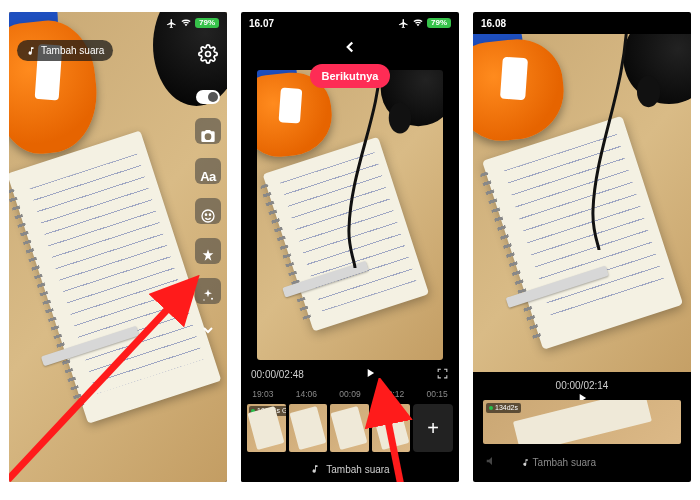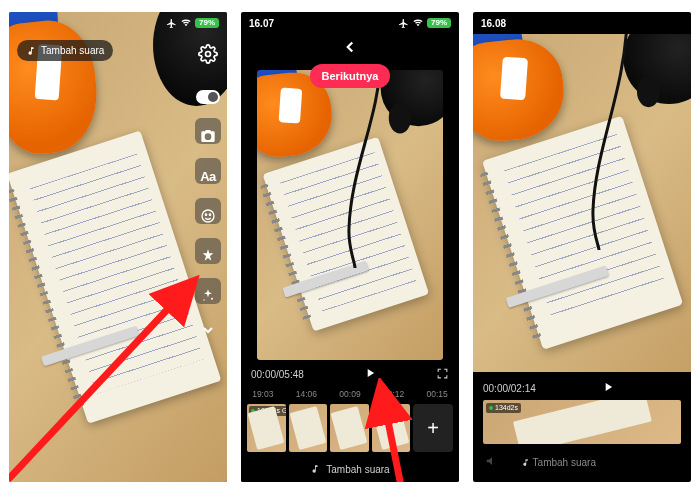--- a/index.html
+++ b/index.html
@@ -164,20 +164,21 @@
     position:absolute; top:22px; left:0; right:0; height:338px; overflow:hidden;
   }
   .post-canvas .desk-scene{ transform:scale(1.05) translate(2%,2%);}
   .post-canvas .cable{
     position:absolute; left:46%; top:-4%; width:86px; height:230px; z-index:4;
   }
   .post-timerow{
     position:absolute; left:10px; right:10px; top:368px;
     display:flex; align-items:center; justify-content:space-between; color:#cfcfcf;
     font-size:10px;
+    flex-direction:column;
   }
   .post-bottom{
     position:absolute; left:0; right:0; bottom:0; height:92px;
     display:flex; flex-direction:column;
   }
   .post-clip{
     margin:10px; height:44px; border-radius:2px; overflow:hidden;
     background:linear-gradient(135deg,#caa774,#dcb987); position:relative;
   }
   .post-clip::after{
@@ -327,21 +328,21 @@
             <div class="lines"></div>
           </div>
         <div class="ruler"></div>
       </div>
       <svg class="cable" viewBox="0 0 86 210">
           <path d="M50 0 C 48 60, 20 110, 18 170 C 17 190, 24 204, 24 210" fill="none" stroke="#111" stroke-width="3"></path>
         </svg>
     </div>
 
     <div class="time-row">
-      <span>00:00/05:48</span>
+      <span>00:00/02:48</span>
       <span class="play-btn">
         <svg width="14" height="14" viewBox="0 0 24 24" fill="#fff">
             <path d="M8 5v14l11-7z"></path>
           </svg>
       </span>
       <span>
         <svg width="13" height="13" viewBox="0 0 24 24" fill="none" stroke="#cfcfcf" stroke-width="2">
             <path d="M4 9V4h5M20 9V4h-5M4 15v5h5M20 15v5h-5"></path>
           </svg>
       </span>

